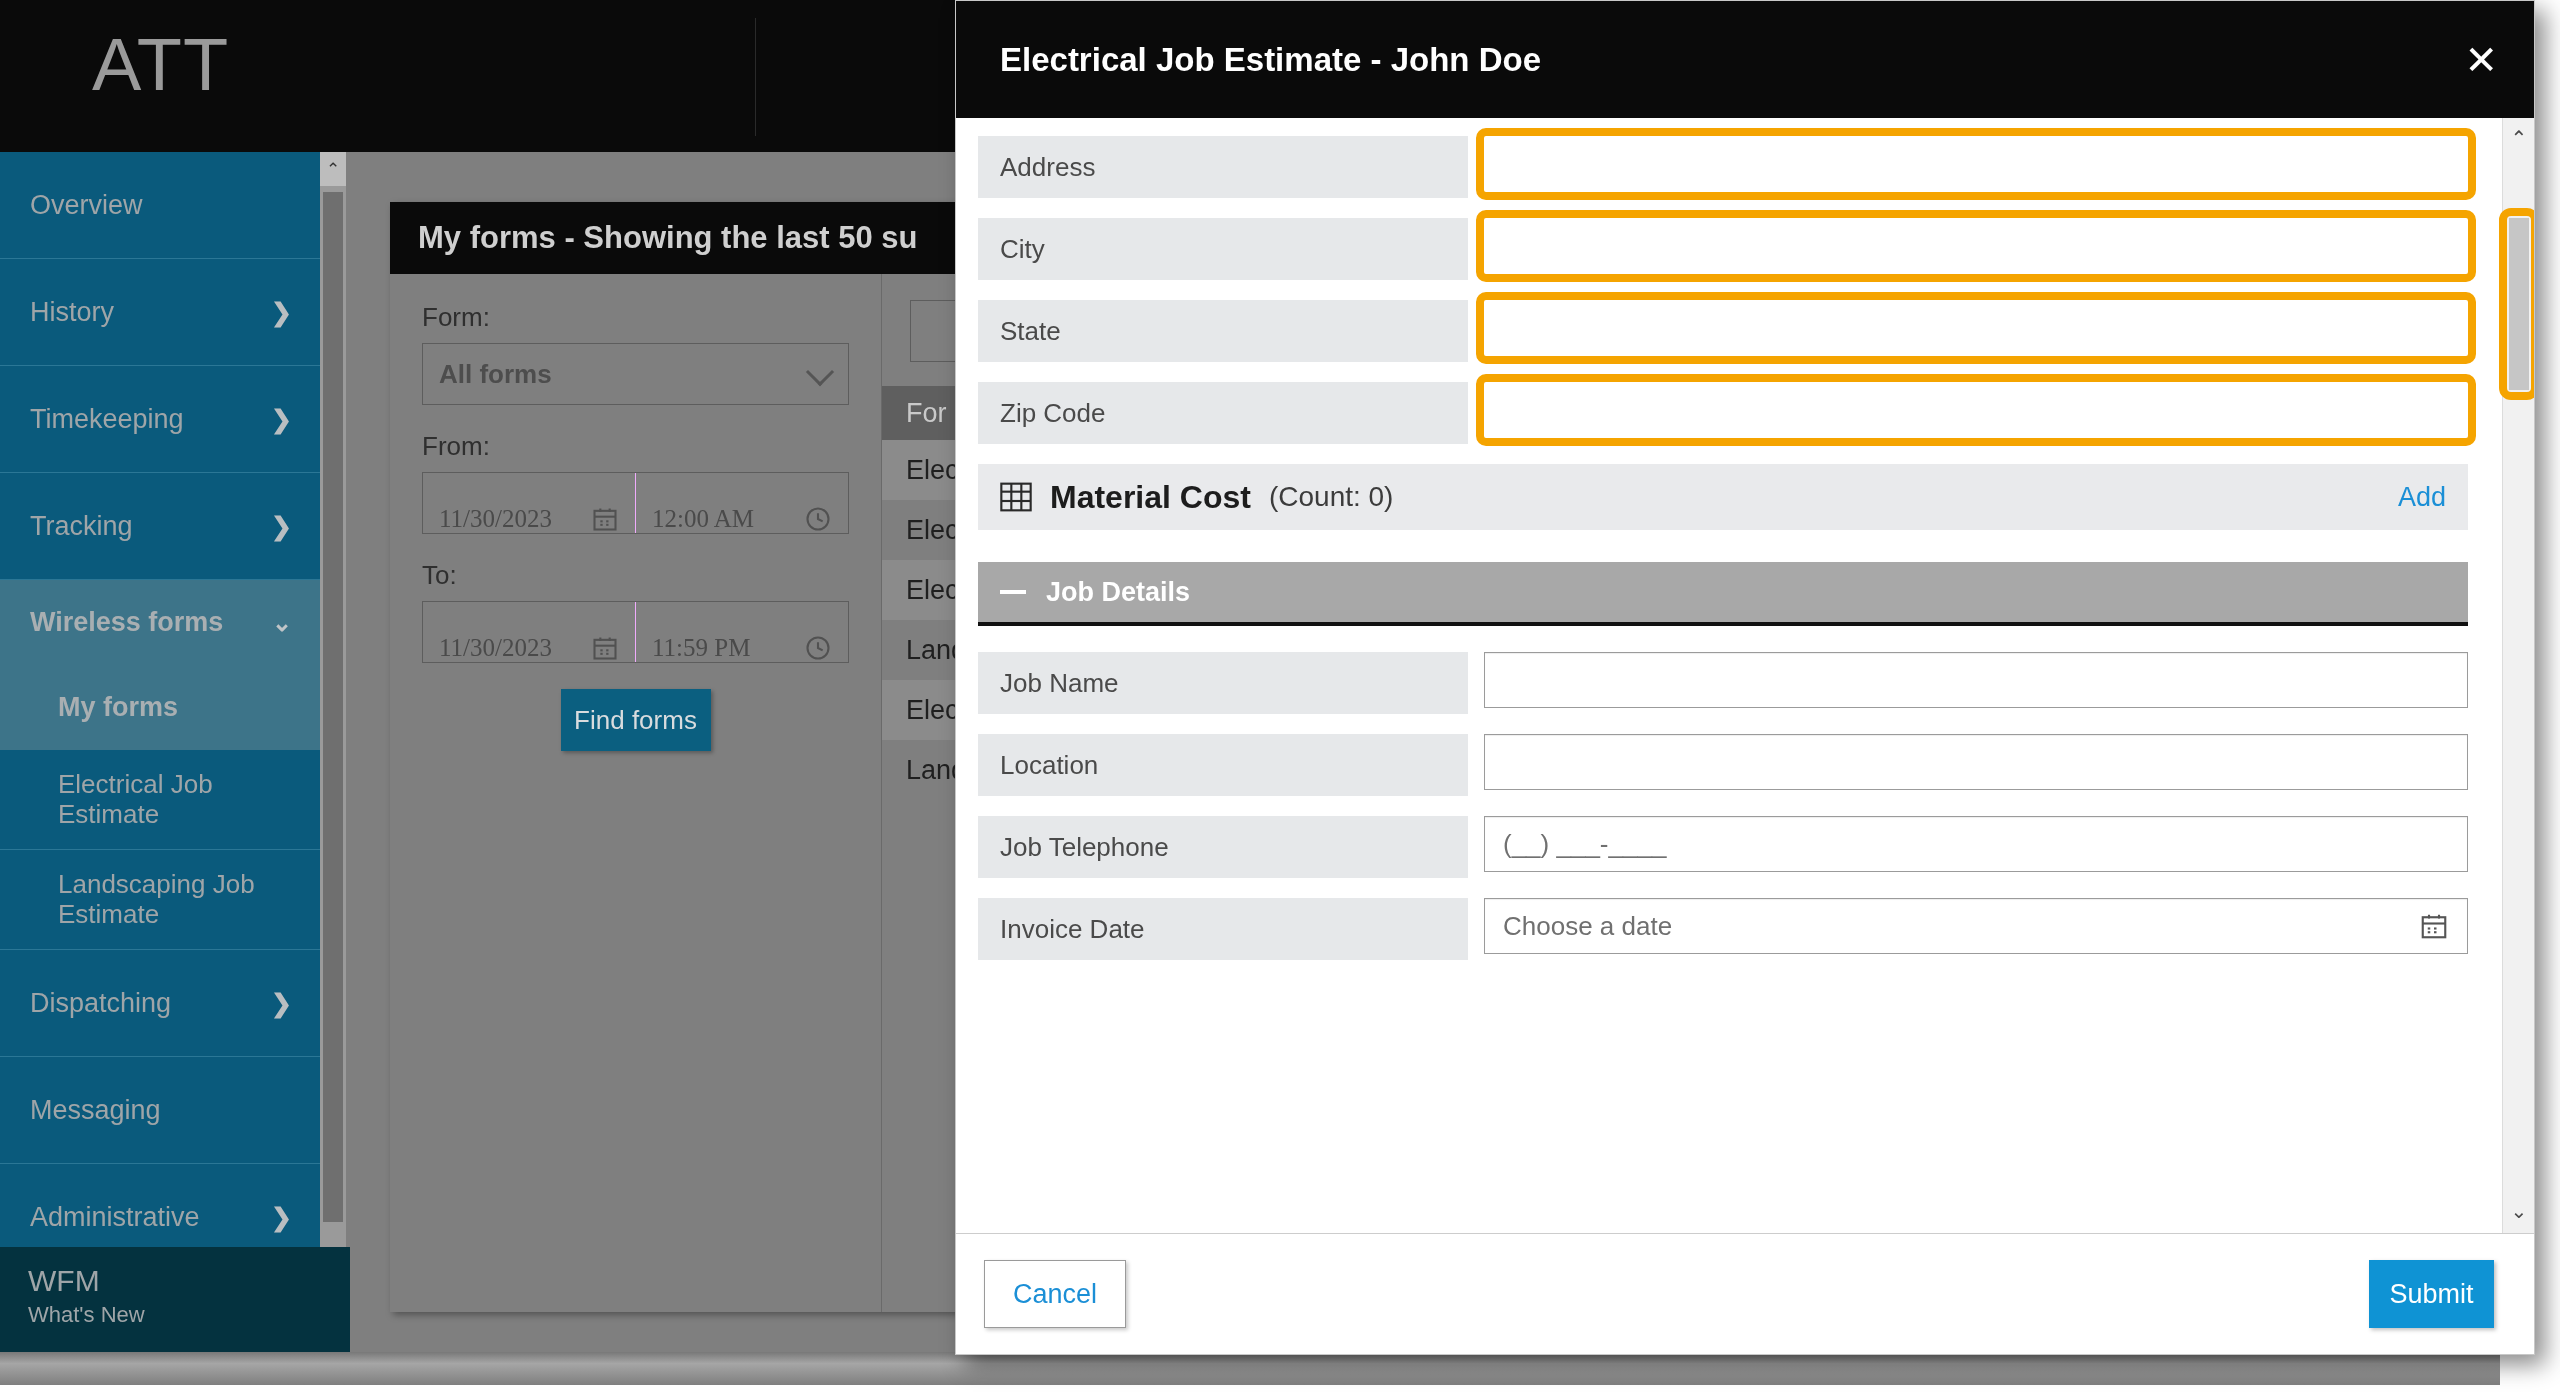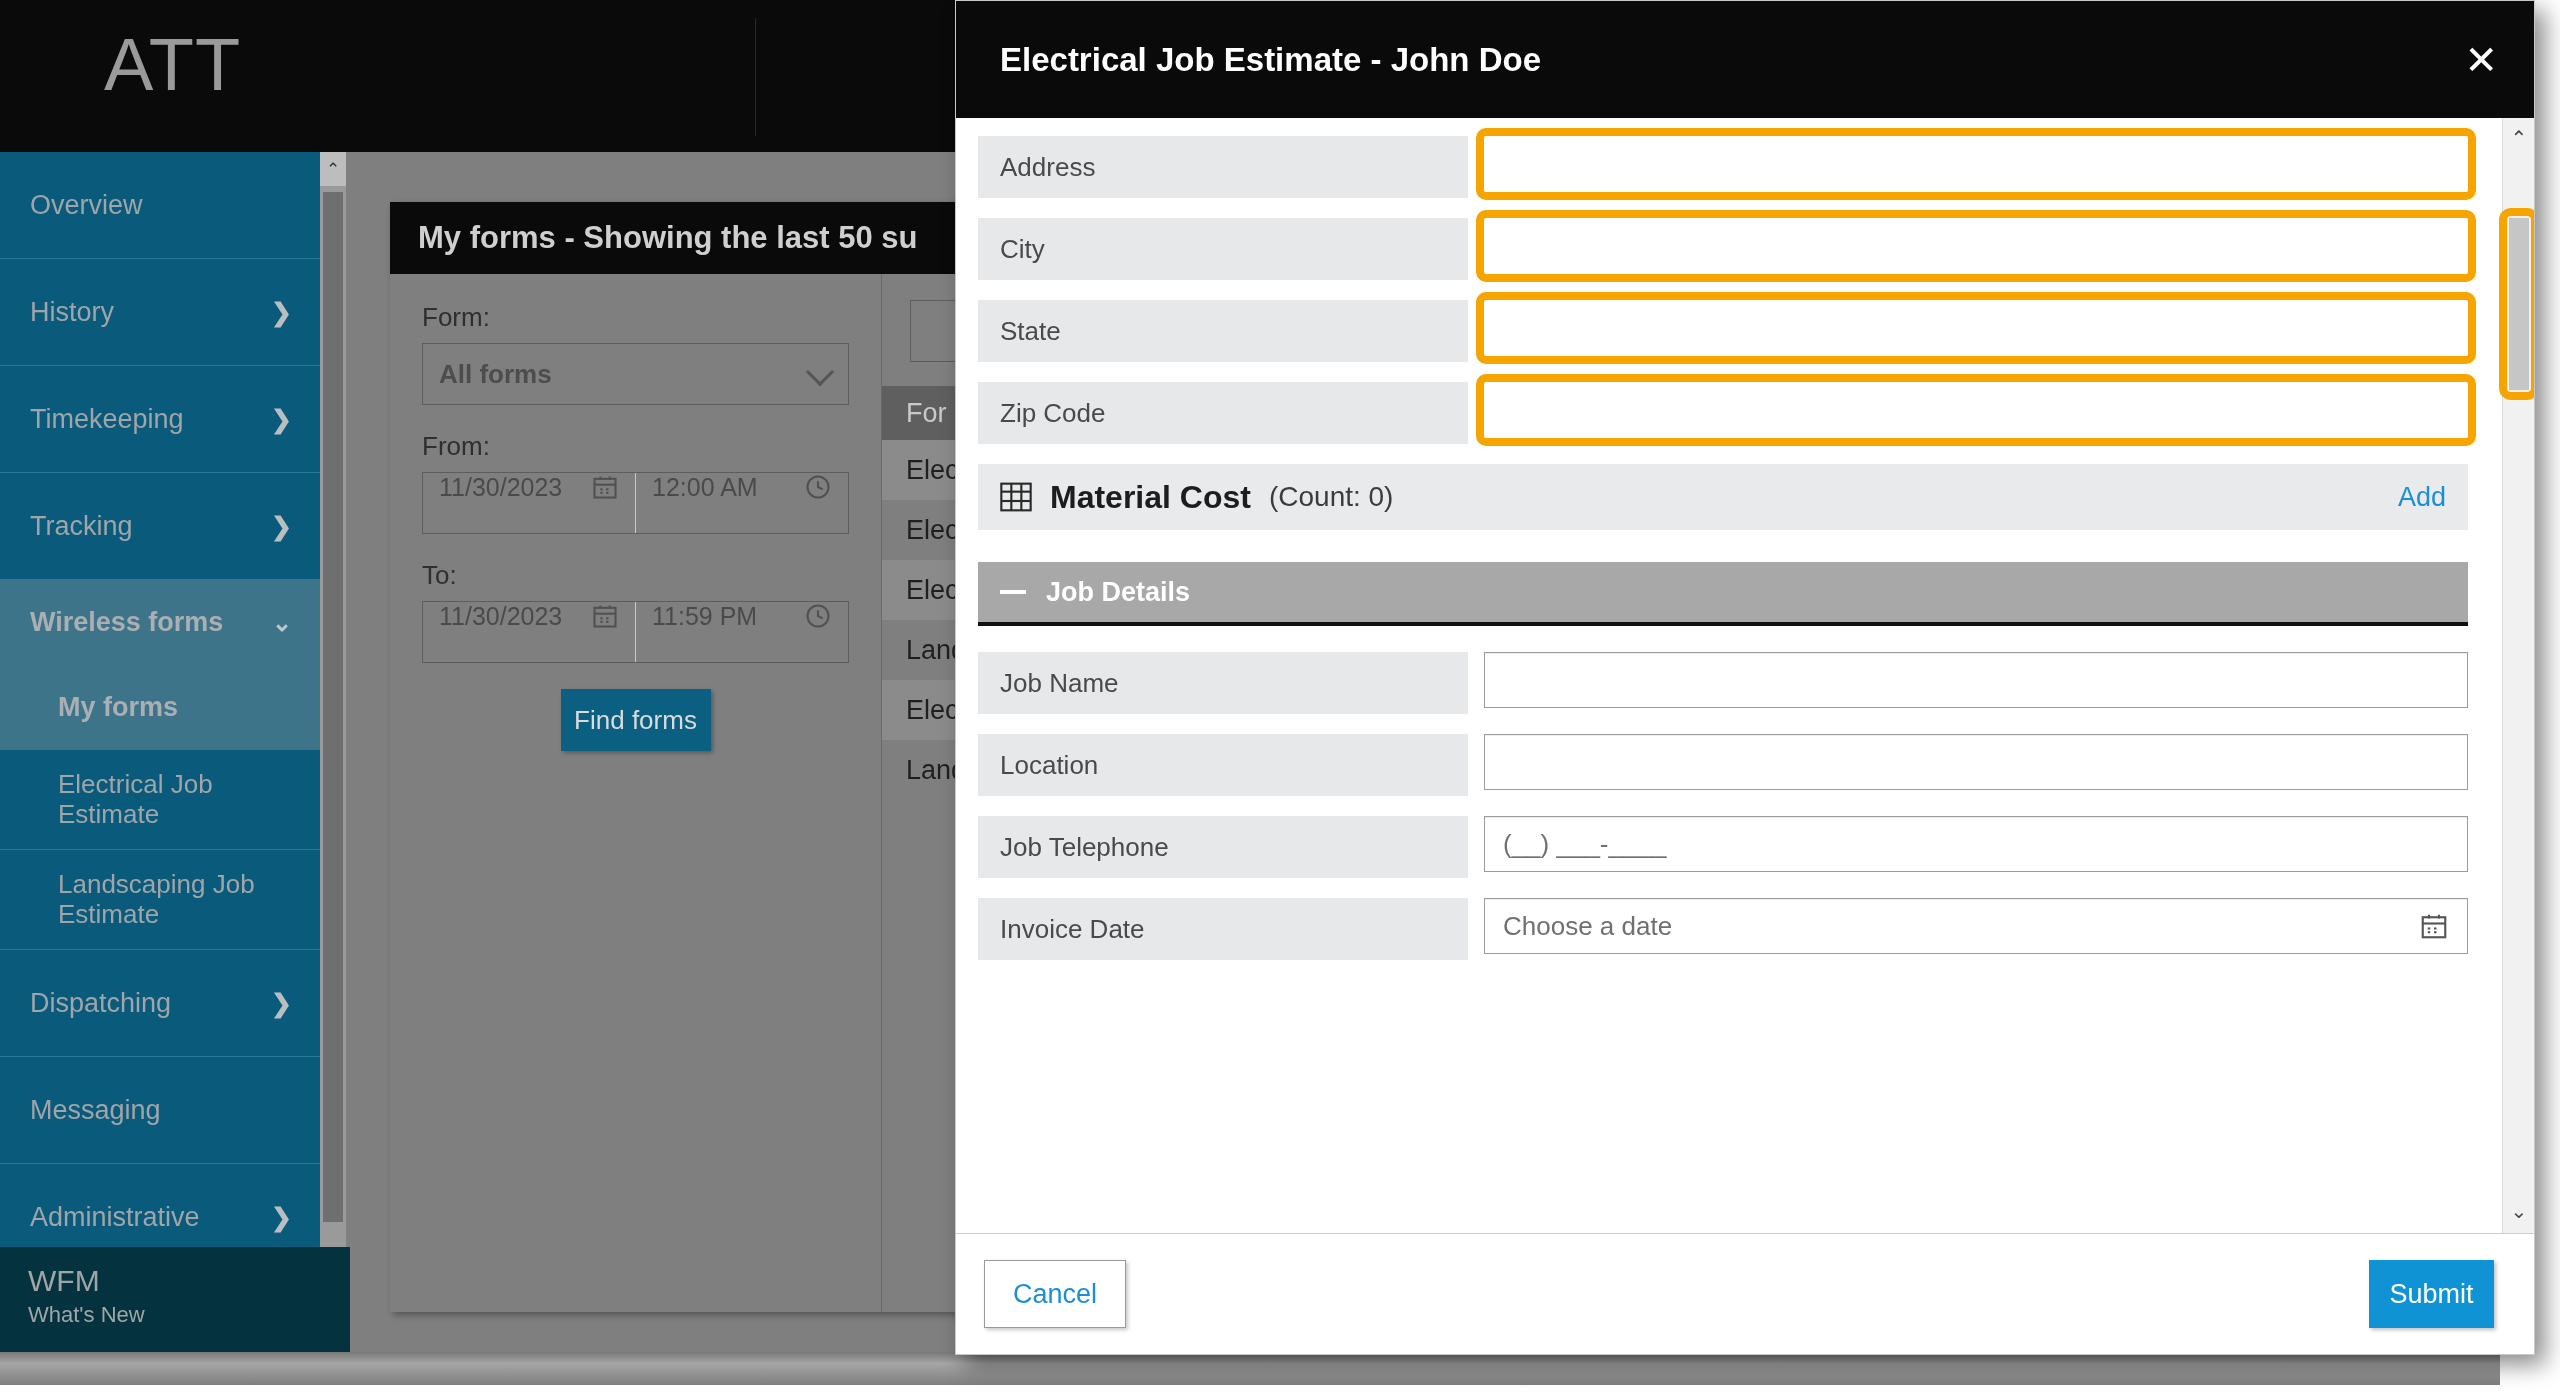--- a/index.html
+++ b/index.html
@@ -25,21 +25,21 @@
   
   .topbar {
     position:absolute; left:0; top:0; width:2500px; height:152px;
     background:#0a0a0a;
   }
   .topbar-divider {
     position:absolute; left:755px; top:18px; width:1px; height:118px;
     background:#2a2a2a;
   }
   .brand {
-    position:absolute; left:104px; top:22px;
+    position:absolute; left:92px; top:22px;
     font-size: 74px; color:#9a9a9a; letter-spacing:1px;
     font-family:"Liberation Sans", sans-serif;
   }
 
   
   .sidebar {
     position:absolute; left:0; top:152px; width:320px; height:1195px;
     background:#0a5a7c;
     overflow:hidden;
   }
@@ -128,22 +128,22 @@
   }
   .fselect .cd {
     position:absolute; right:18px; top:50%; transform:translateY(-50%);
     width:20px; height:20px; border-right:3px solid #555; border-bottom:3px solid #555;
     transform: translateY(-60%) rotate(45deg);
   }
   .daterow {
     display:flex; height:62px; border:1px solid #5d5d5d; margin-bottom:26px;
   }
   .dcell {
-    flex:1; display:flex; align-items:flex-start; justify-content:space-between;
-    padding:0 16px; color:#4a4a4a; font-size:25px;
+    flex:1; display:flex; align-items:flex-end; justify-content:space-between;
+    padding:0 16px; color:#4a4a4a; font-size:25px;font-family:Liberation Serif, serif;
   }
   .dcell + .dcell { border-left:1px solid #f0abfc; }
   .ico { width:28px; height:28px; opacity:.85; }
   .findbtn {
     margin: 10px auto 0 auto; width:150px; height:62px;
     background:#0b5f80; color:#d9dcde; font-size:26px;
     display:flex; align-items:center; justify-content:center;
     box-shadow:2px 2px 4px rgba(0,0,0,.3);
   }
 

